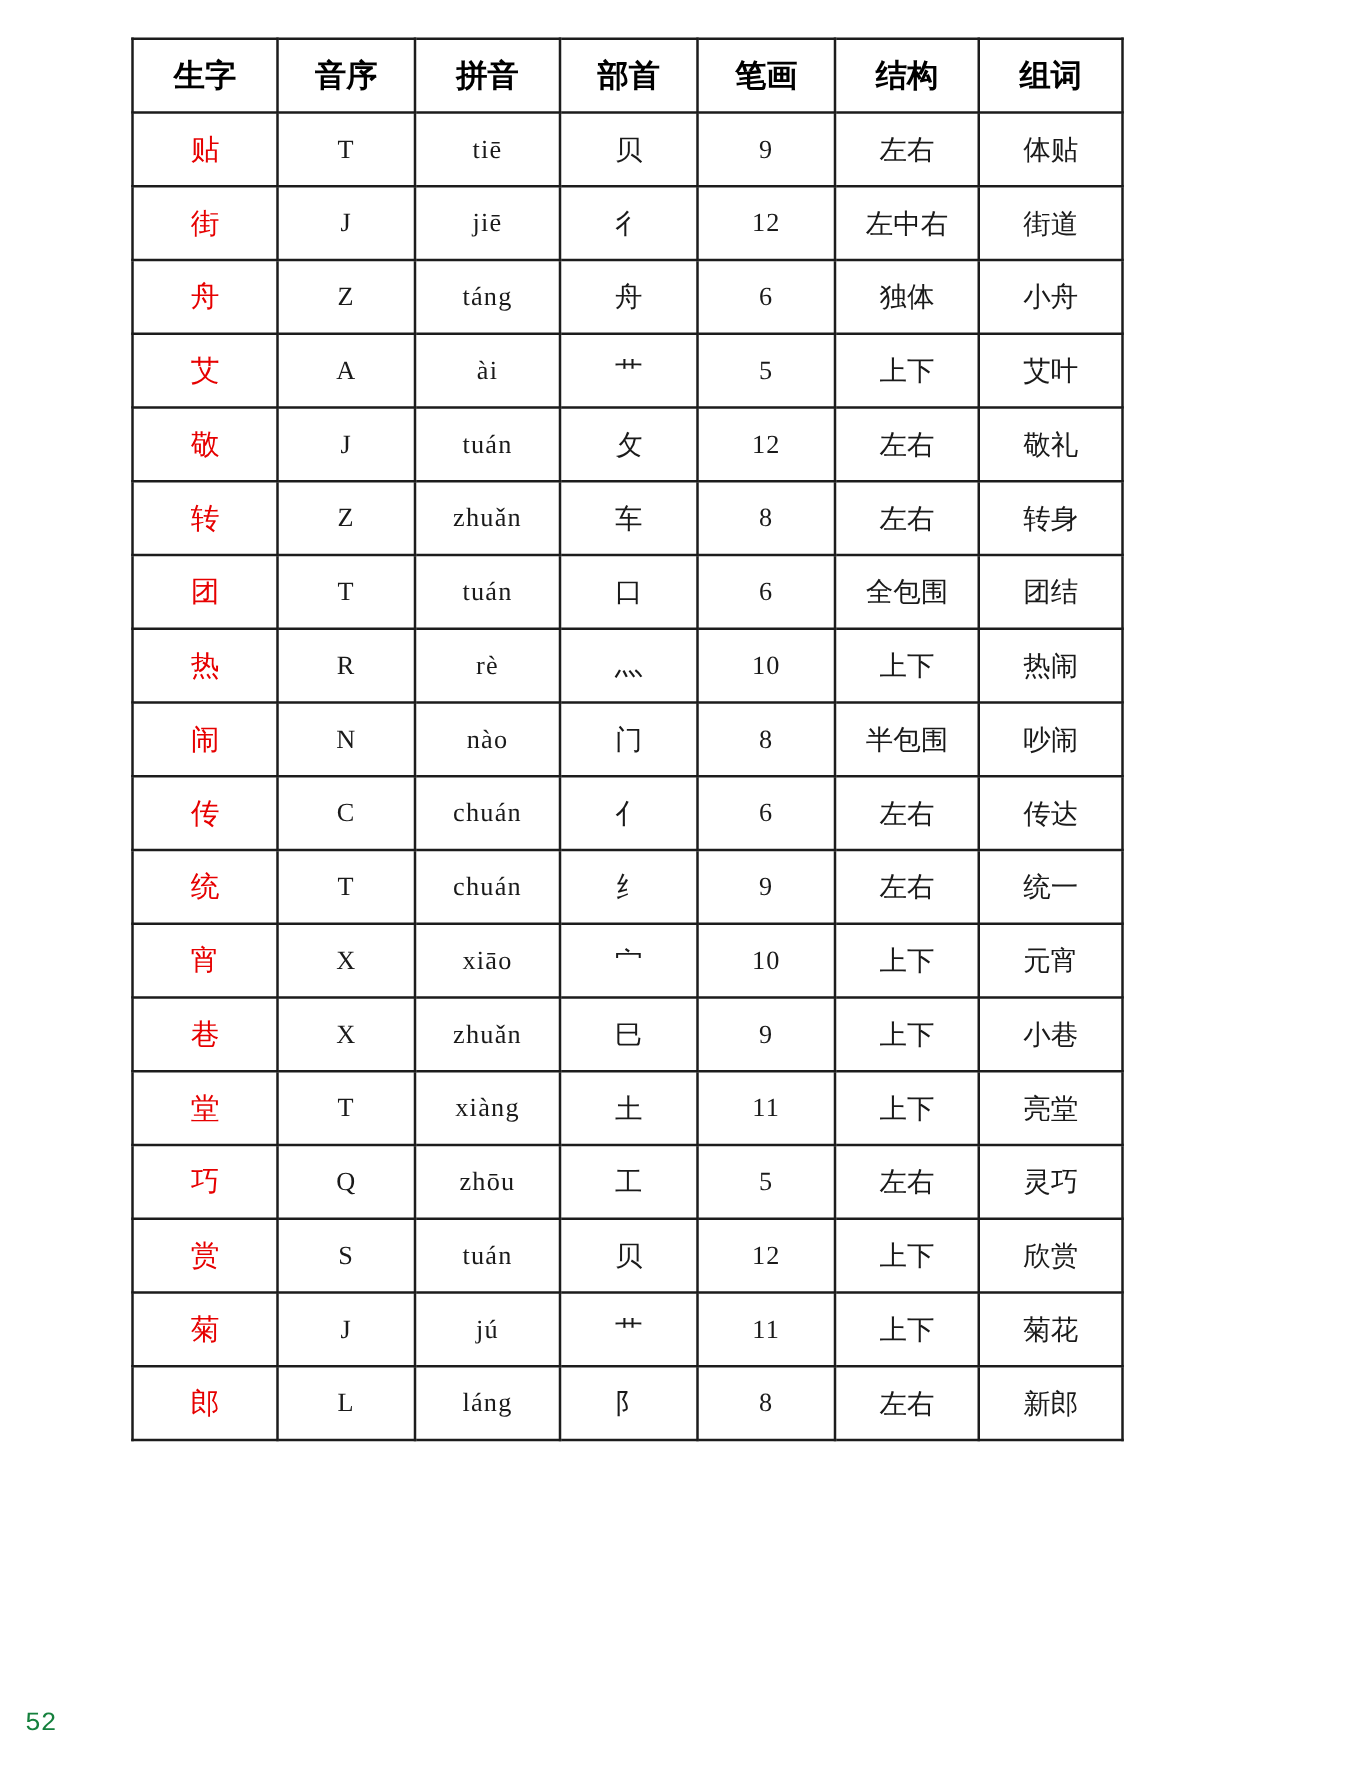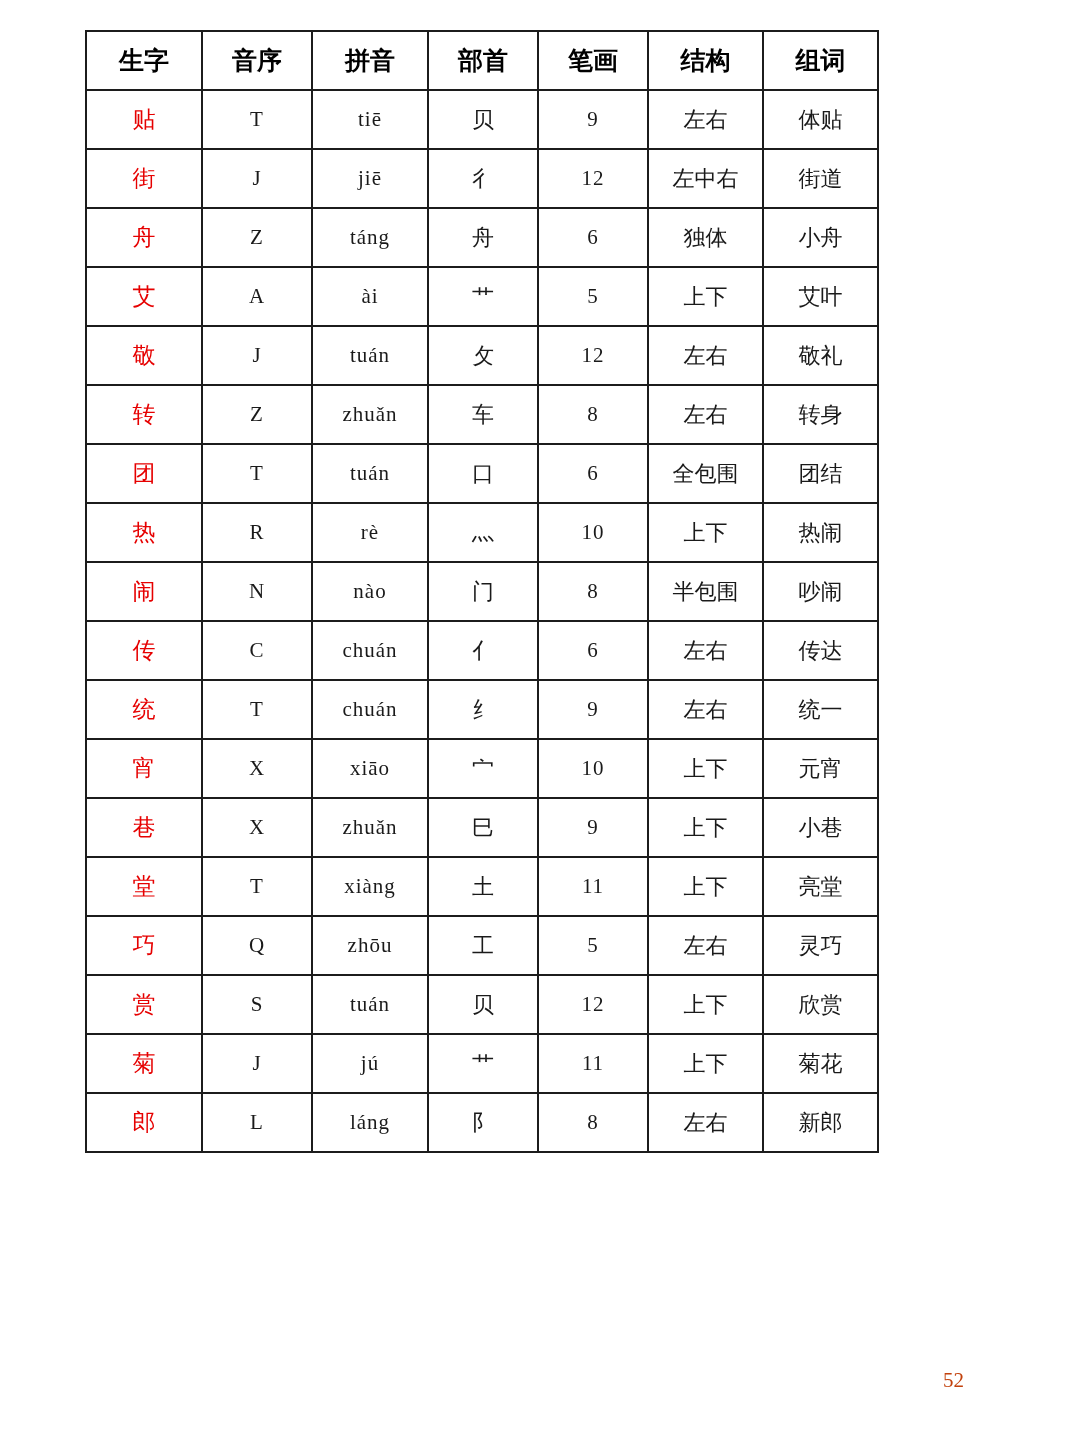--- a/index.html
+++ b/index.html
@@ -10,20 +10,21 @@
     height: 1433px;
     font-family: "Liberation Serif", "DejaVu Serif", serif;
     color: #111111;
   }
   .page {
     position: relative;
     width: 964px;
     height: 1433px;
     background: #ffffff;
     overflow: hidden;
+    margin-left: 20px;
   }
   table.vocab {
     border-collapse: collapse;
     margin: 30px auto 0 auto;
     table-layout: fixed;
     width: 792px;
   }
   table.vocab col.c1 { width: 116px; }
   table.vocab col.c2 { width: 110px; }
   table.vocab col.c3 { width: 116px; }
@@ -57,23 +58,24 @@
   table.vocab td.latin {
     font-family: "Liberation Serif", "DejaVu Serif", serif;
     letter-spacing: 1px;
     font-size: 21px;
   }
   .page-number {
     position: absolute;
     left: 0;
     right: 0;
     top: 1368px;
-    text-align: right;
+    text-align: left;
     font-size: 21px;
-    color: #c2410c;
+    color: #15803d;
+    font-family: Liberation Mono, monospace;
   }
 </style>
 </head>
 <body>
 
 <div class="page">
 
   <table class="vocab">
     <colgroup>
       <col class="c1">

